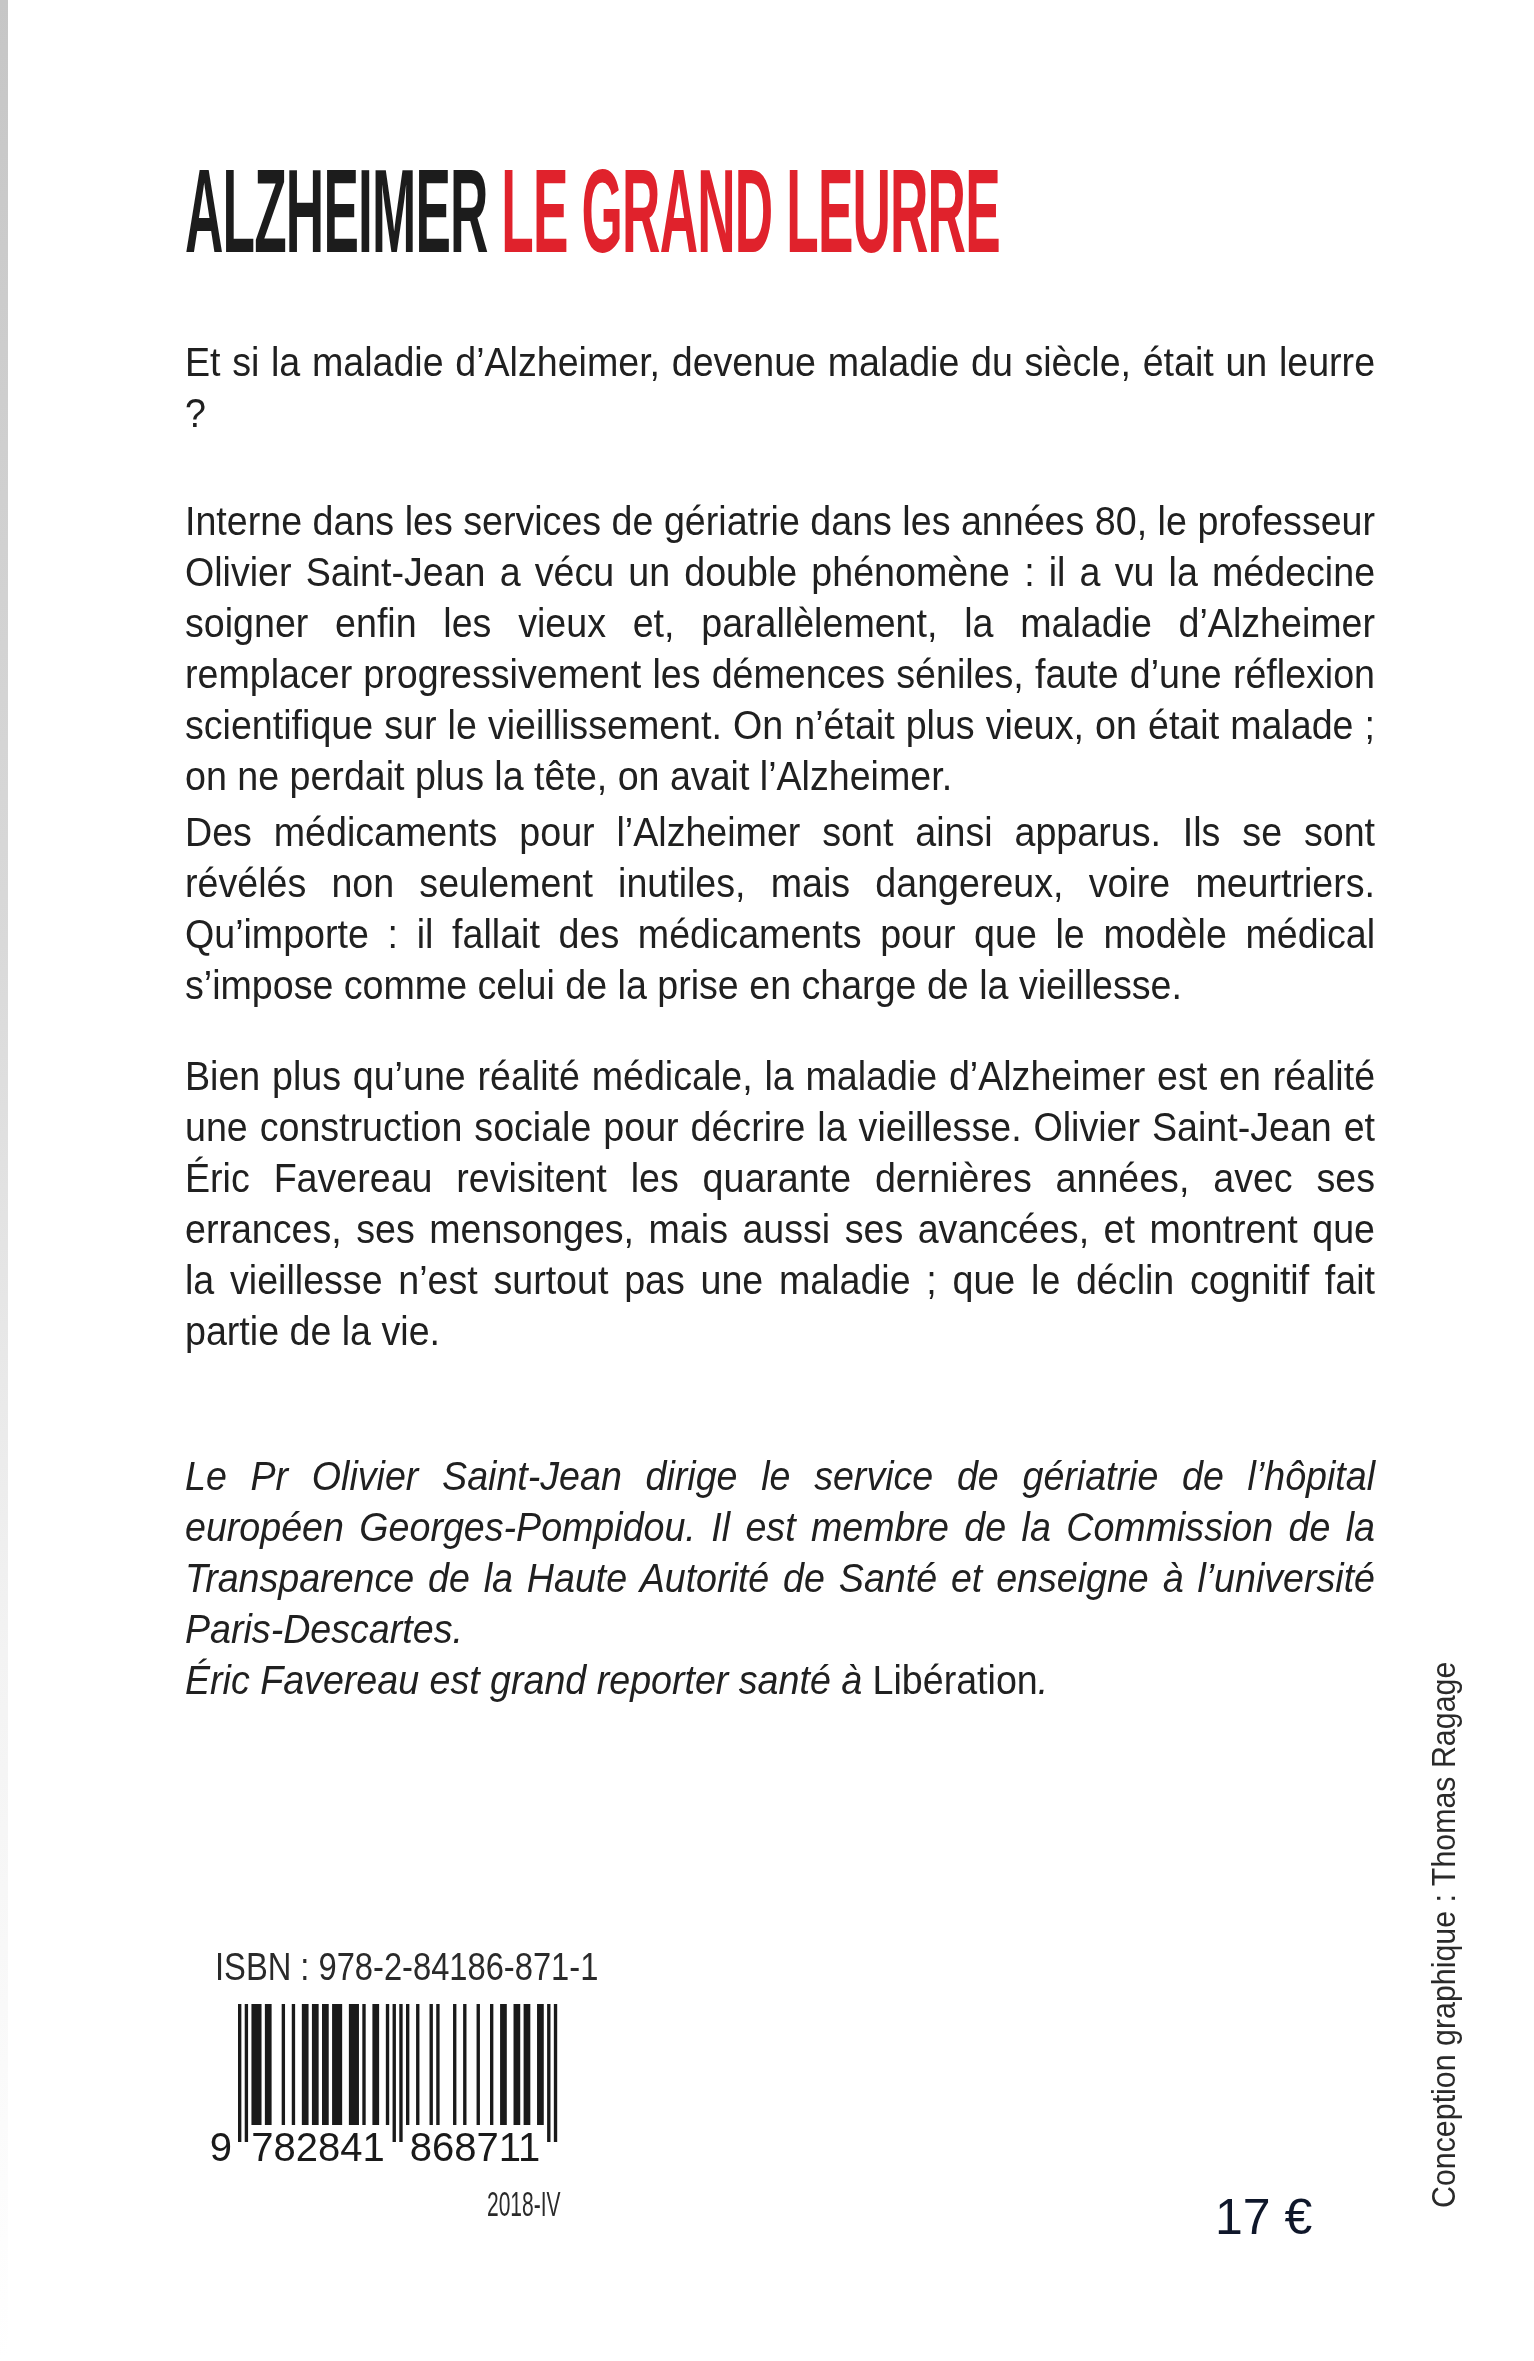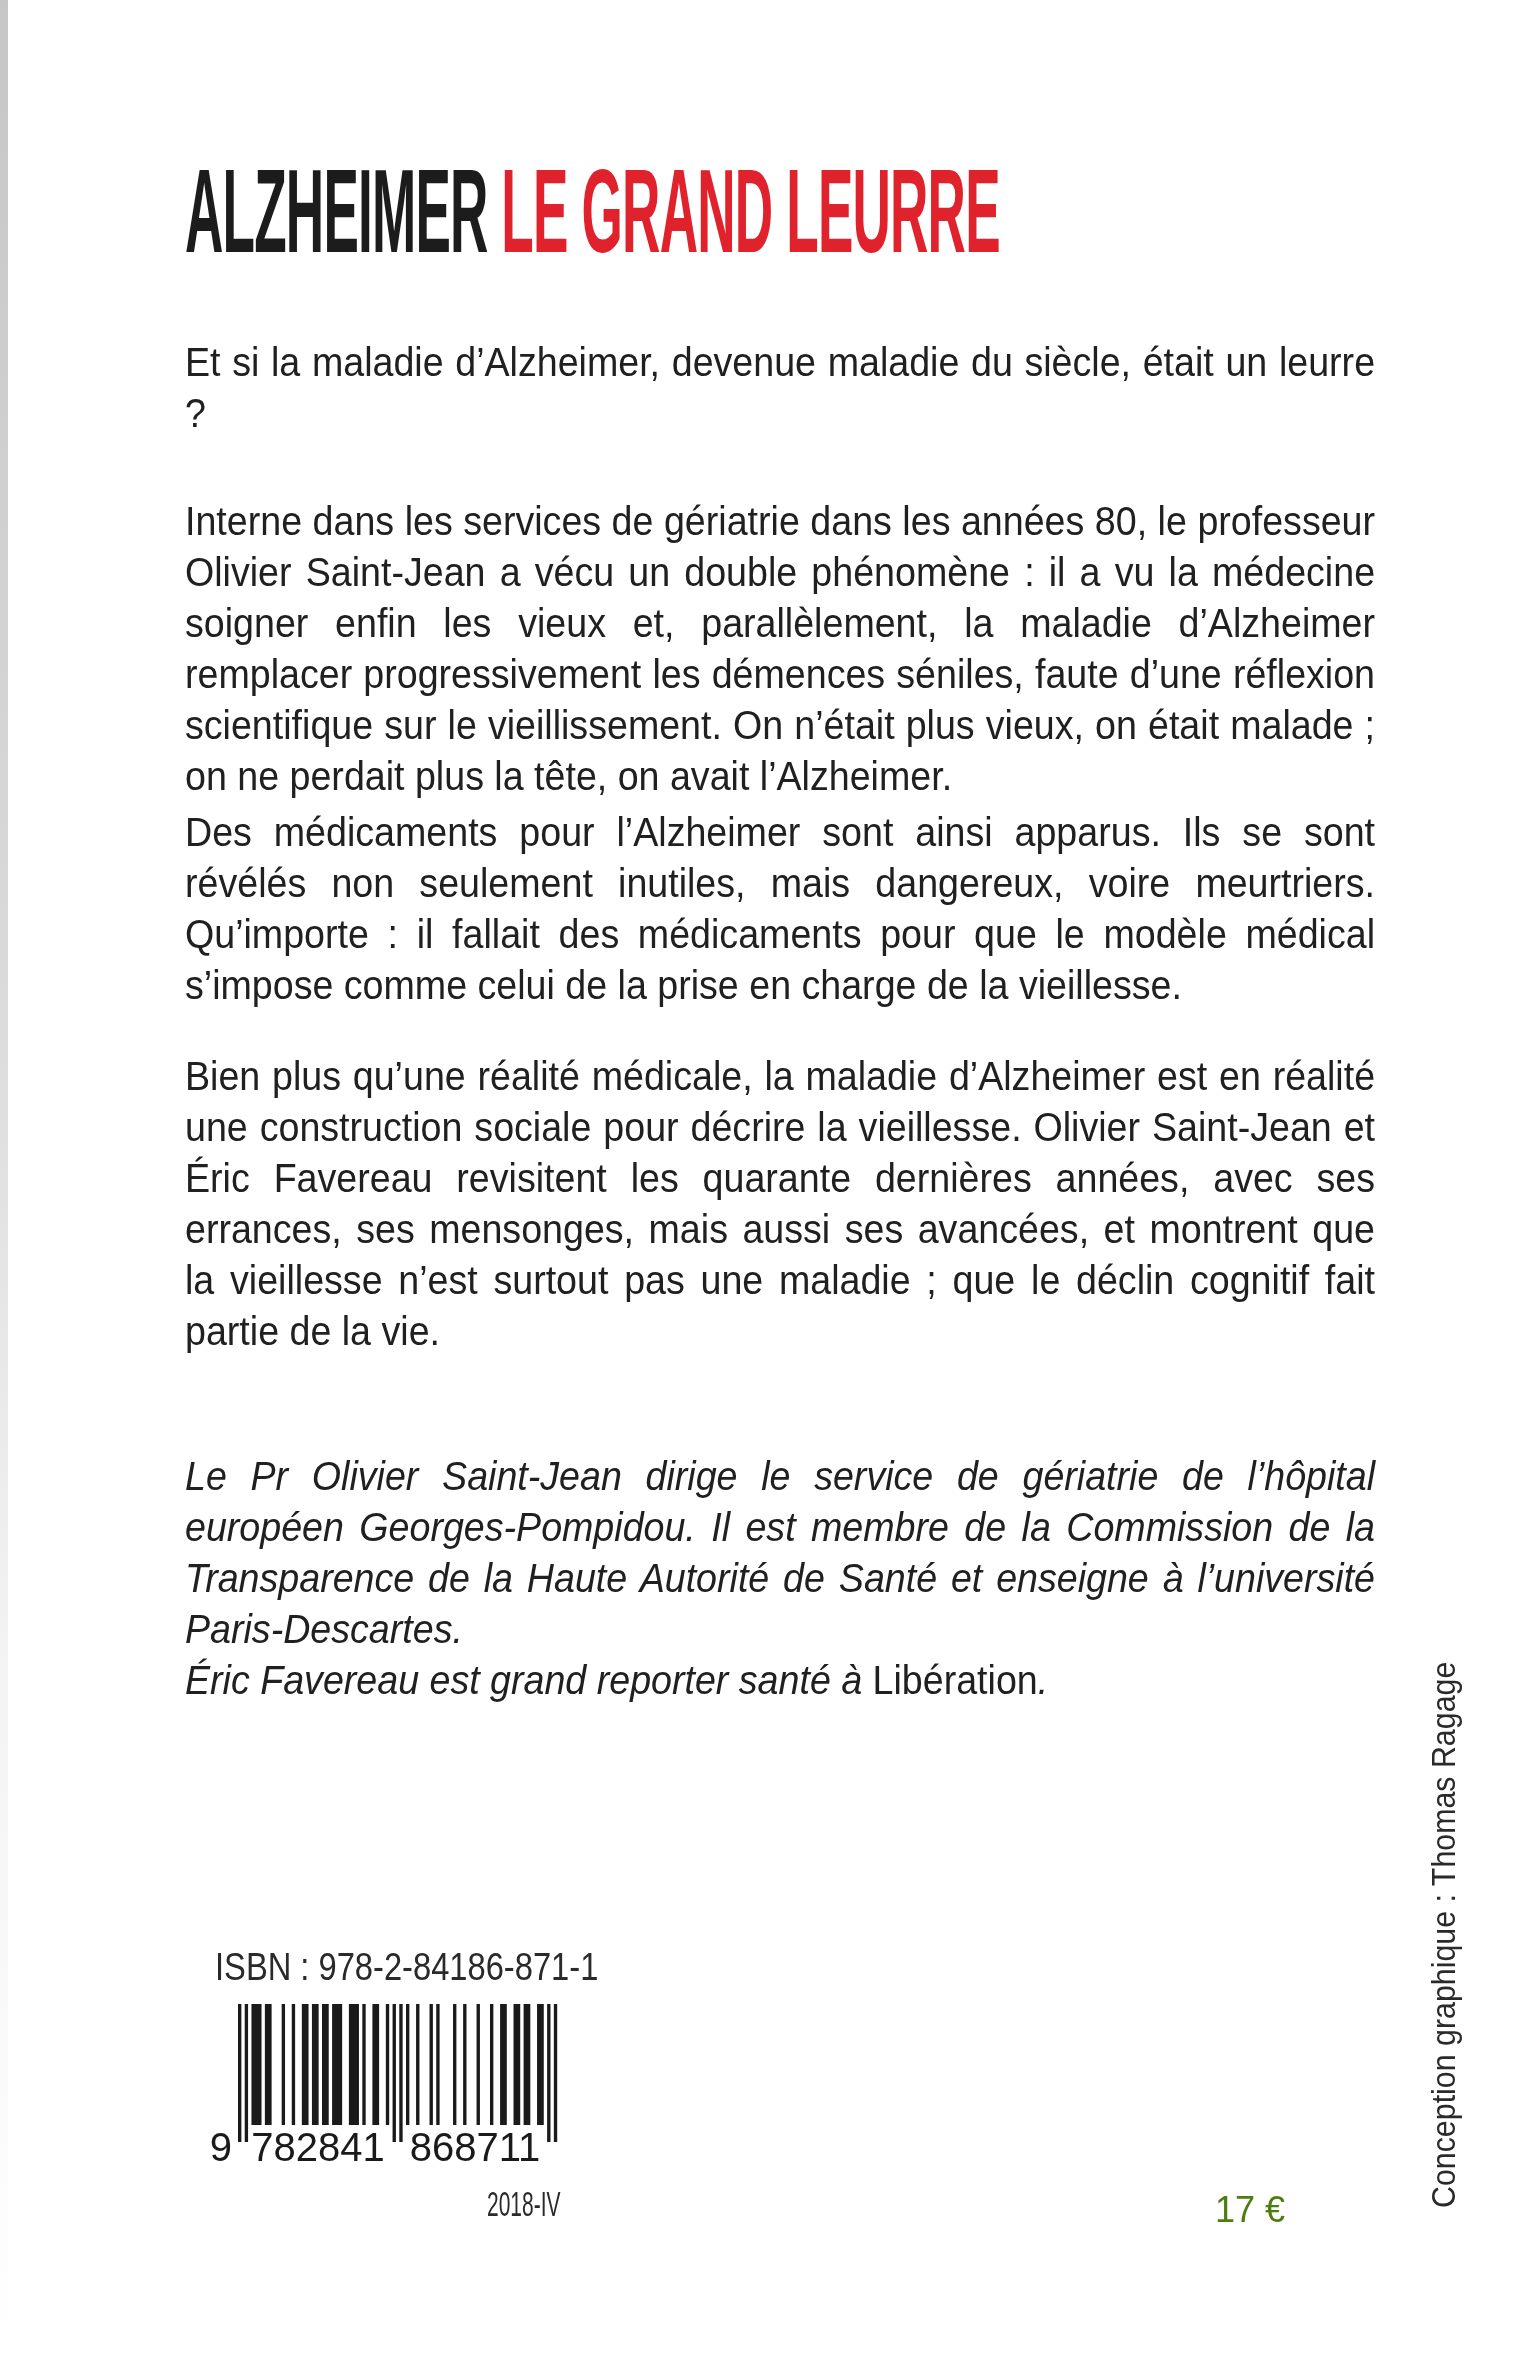--- a/index.html
+++ b/index.html
@@ -50,21 +50,21 @@
     font-size:40px;fill:#1a1a1a;
   }
   .edition{
     position:absolute;left:487px;top:2186px;
     font-size:35px;line-height:1;font-weight:300;color:#2a2a2a;
     white-space:nowrap;
     transform:scaleX(0.6);transform-origin:0 0;
   }
   .price{
     position:absolute;left:1215px;top:2192px;
-    font-size:36px;line-height:1;font-weight:300;color:#4d7c0f;
+    font-size:50px;line-height:1;font-weight:300;color:#0f172a;
     white-space:nowrap;
   }
   .credit{
     position:absolute;left:1424px;top:2208px;
     font-size:33px;line-height:40px;font-weight:300;color:#2a2a2a;
     white-space:nowrap;
     transform:rotate(-90deg) scaleX(0.92);transform-origin:0 0;
   }
 </style>
 </head>

